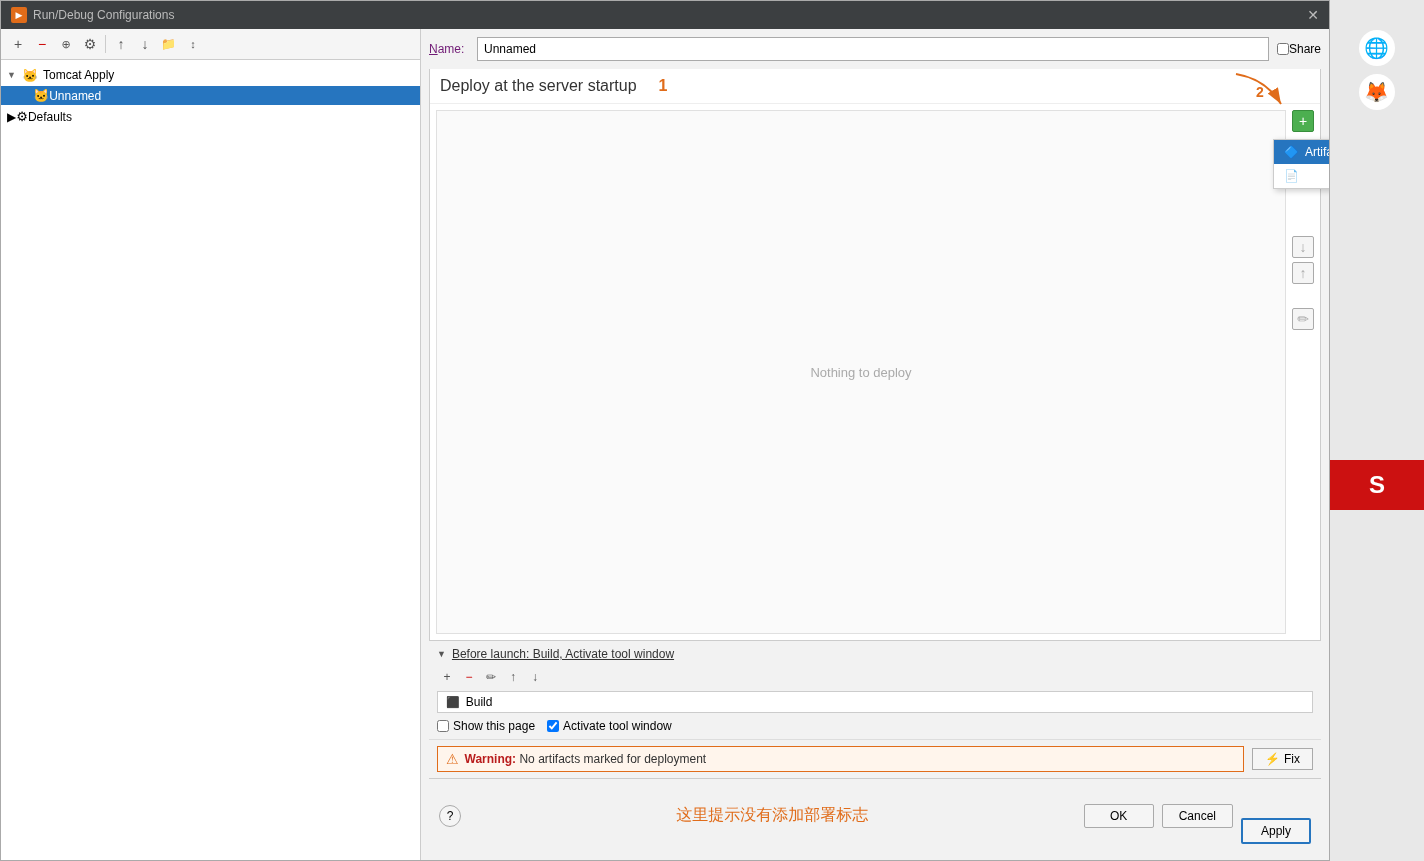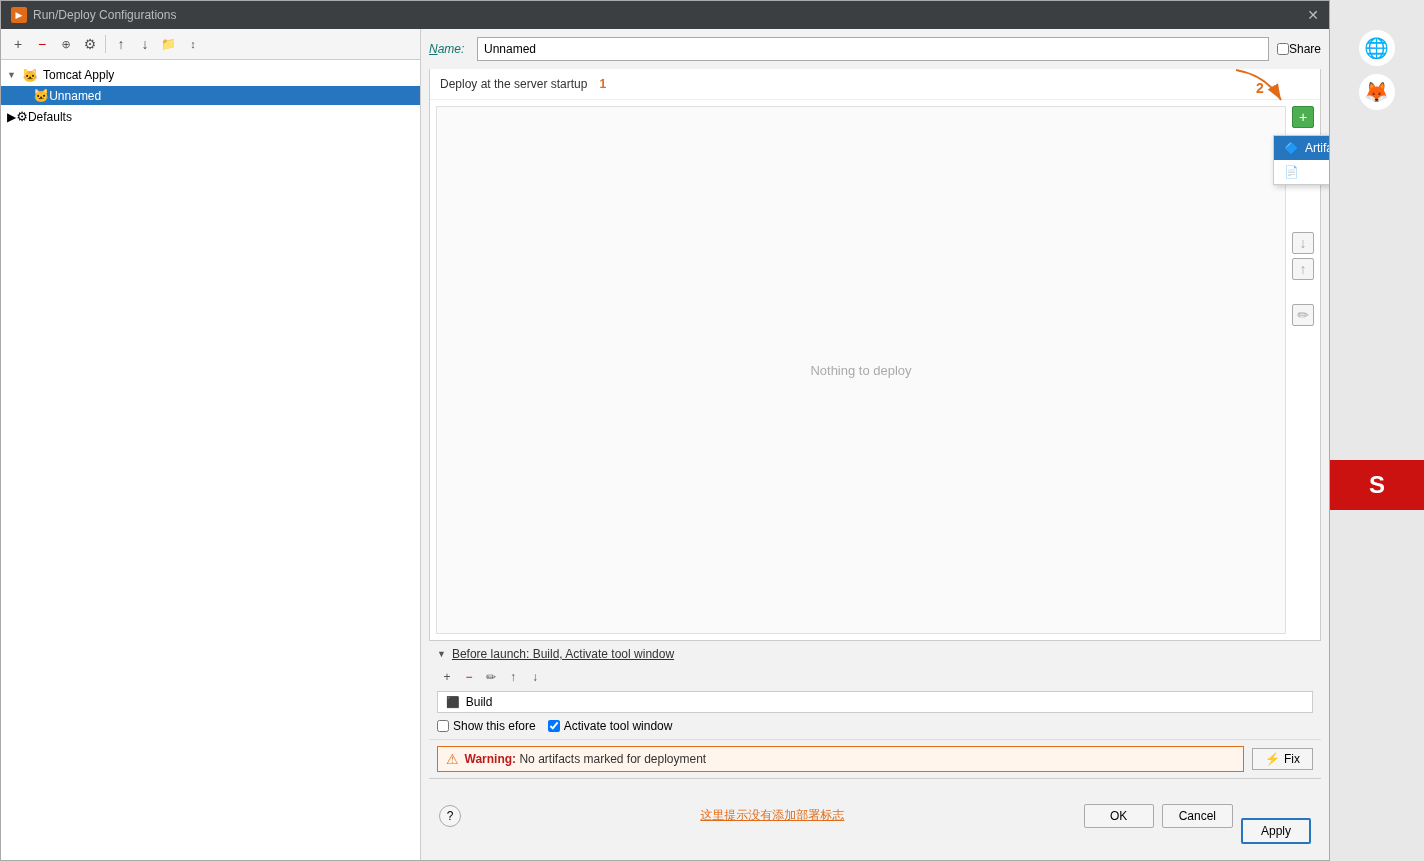--- a/index.html
+++ b/index.html
@@ -100,21 +100,21 @@
       background: #f2f2f2;
       padding: 8px;
     }
 
     .name-row {
       display: flex;
       align-items: center;
       margin-bottom: 8px;
       gap: 8px;
     }
-    .name-label { font-size: 12px; color: #0f766e; min-width: 40px; font-style: italic; }
+    .name-label { font-size: 12px; color: #701a75; min-width: 40px; }
     .name-label span { text-decoration: underline; }
     .name-input {
       flex: 1;
       height: 24px;
       border: 1px solid #aaa;
       padding: 2px 6px;
       font-size: 12px;
       background: white;
     }
     .share-row { display: flex; align-items: center; gap: 0; font-size: 12px; white-space: nowrap; }
@@ -152,26 +152,26 @@
       background: white;
       border: 1px solid #ccc;
       border-top: none;
       display: flex;
       flex-direction: column;
       position: relative;
     }
 
     .deploy-header {
       padding: 8px 10px;
-      font-size: 12px;
+      font-size: 16px;
       color: #333;
       border-bottom: 1px solid #eee;
       display: flex;
       align-items: center;
-      gap: 12px;
+      gap: 22px;
     }
     .deploy-number { color: #e06c1a; font-weight: bold; }
 
     .deploy-area {
       flex: 1;
       position: relative;
       display: flex;
     }
 
     .deploy-list {
@@ -328,22 +328,21 @@
       justify-content: flex-end;
       padding: 8px 10px;
       background: #f2f2f2;
       border-top: 1px solid #ccc;
       gap: 8px;
     }
     .footer-center-text {
       flex: 1;
       text-align: center;
       color: #e06c1a;
-      font-size: 12px;
-      text-decoration: underline;
+      font-size: 16px;
     }
     .footer-btn {
       padding: 4px 16px;
       font-size: 12px;
       border: 1px solid #aaa;
       background: #f5f5f5;
       cursor: pointer;
       border-radius: 2px;
       min-width: 70px;
       text-align: center;
@@ -404,21 +403,21 @@
     }
   </style>
 </head>
 <body>
 
 <div class="dialog">
 
   <div class="title-bar">
     <div class="title-bar-left">
       <div class="title-icon">▶</div>
-      <span>Run/Deploy Configurations</span>
+      <span>Run/Debug Configurations</span>
     </div>
     <span class="title-close">✕</span>
   </div>
 
   <div class="dialog-body">
 
     <div class="left-panel">
       <div class="toolbar">
         <button class="toolbar-btn">+</button>
         <button class="toolbar-btn" style="color:#c00;">−</button>
@@ -519,21 +518,21 @@
             <button class="launch-toolbar-btn">↑</button>
             <button class="launch-toolbar-btn">↓</button>
           </div>
           <div class="build-item">
             <span class="build-icon">⬛</span>
             <span>Build</span>
           </div>
           <div class="options-row">
             <div class="option-item">
               <input type="checkbox" class="option-checkbox" style="">
-              <span>Show this efore</span>
+              <span>Show this page</span>
             </div>
             <div class="option-item">
               <input type="checkbox" class="option-checkbox" checked="" style="">
               <span>Activate tool window</span>
             </div>
           </div>
         </div>
 
         <div class="warning-bar">
           <div class="warning-content">

